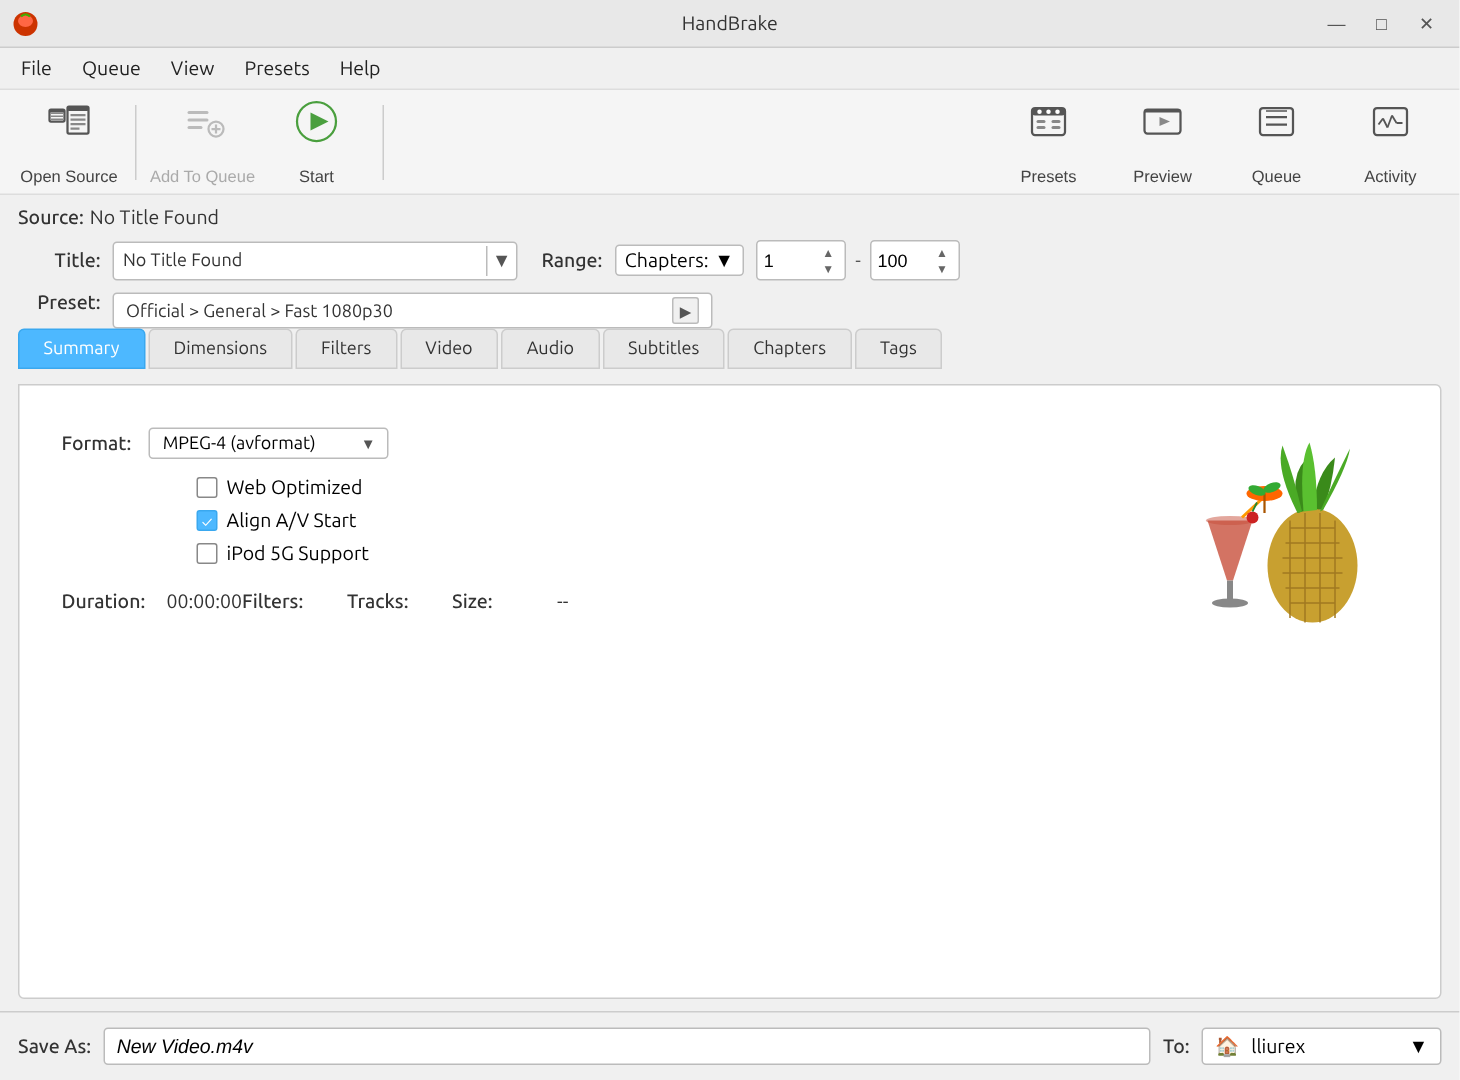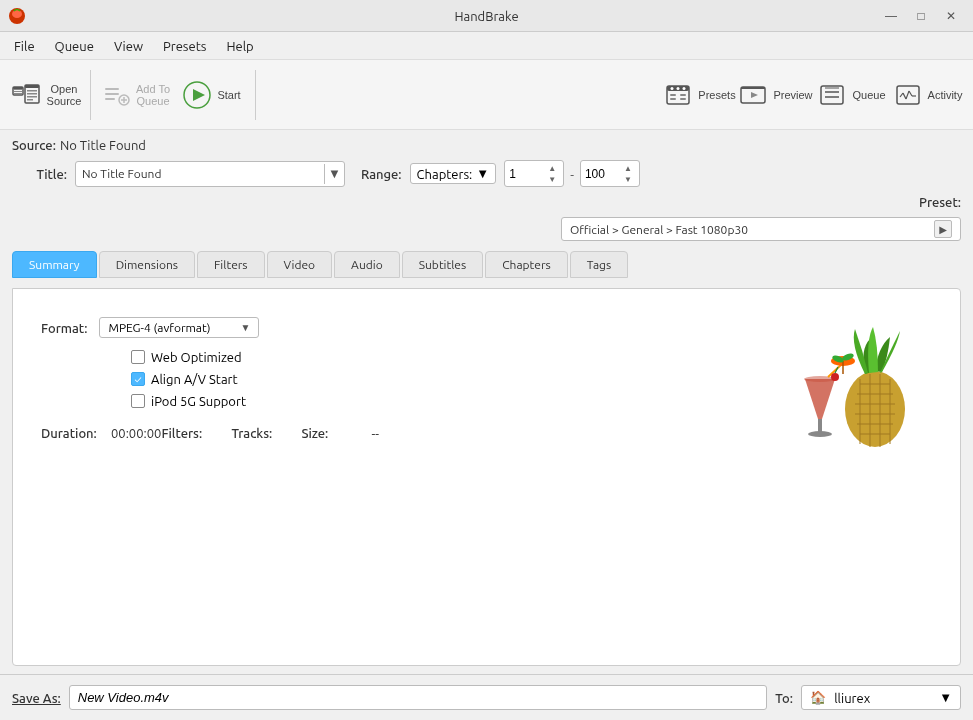--- a/index.html
+++ b/index.html
@@ -82,31 +82,30 @@
       height: 70px;
       display: flex;
       align-items: center;
       padding: 0 10px;
       border-bottom: 1px solid #ddd;
       gap: 4px;
       flex-shrink: 0;
     }
     .toolbar-btn {
       display: flex;
-      flex-direction: row;
-      align-items: center;
-      justify-content: center;
+      flex-direction: column;
+      align-items: center;
       width: 72px;
       height: 60px;
       cursor: pointer;
       border-radius: 4px;
       border: none;
       background: none;
       color: #444;
-      gap: 4px;
+      gap: 15px;
       font-size: 11px;
     }
     .toolbar-btn.disabled { color: #aaa; cursor: default; }
     .toolbar-icon {
       width: 32px;
       height: 32px;
       display: flex;
       align-items: center;
       justify-content: center;
     }
@@ -228,24 +227,23 @@
       align-items: center;
       justify-content: center;
       color: #666;
       font-size: 8px;
     }
     .chapter-dash { margin: 0 4px; color: #555; }
 
     
     .preset-row {
       display: flex;
-      align-items: flex-end;
+      align-items: flex-start;
       gap: 8px;
-      margin-bottom: 10px;
-      flex-direction: column;
+      margin-bottom: 0;
     }
     .preset-label {
       width: 55px;
       text-align: right;
       color: #333;
       font-weight: 500;
     }
     .preset-select {
       display: flex;
       align-items: center;
@@ -388,21 +386,20 @@
       padding: 10px 12px;
       display: flex;
       align-items: center;
       gap: 8px;
       flex-shrink: 0;
     }
     .save-label {
       color: #333;
       font-weight: 500;
       white-space: nowrap;
-      text-decoration: underline;
     }
     .save-input {
       flex: 1;
       border: 1px solid #bbb;
       border-radius: 3px;
       padding: 4px 8px;
       font-size: 13px;
       background: white;
       outline: none;
       font-style: italic;

